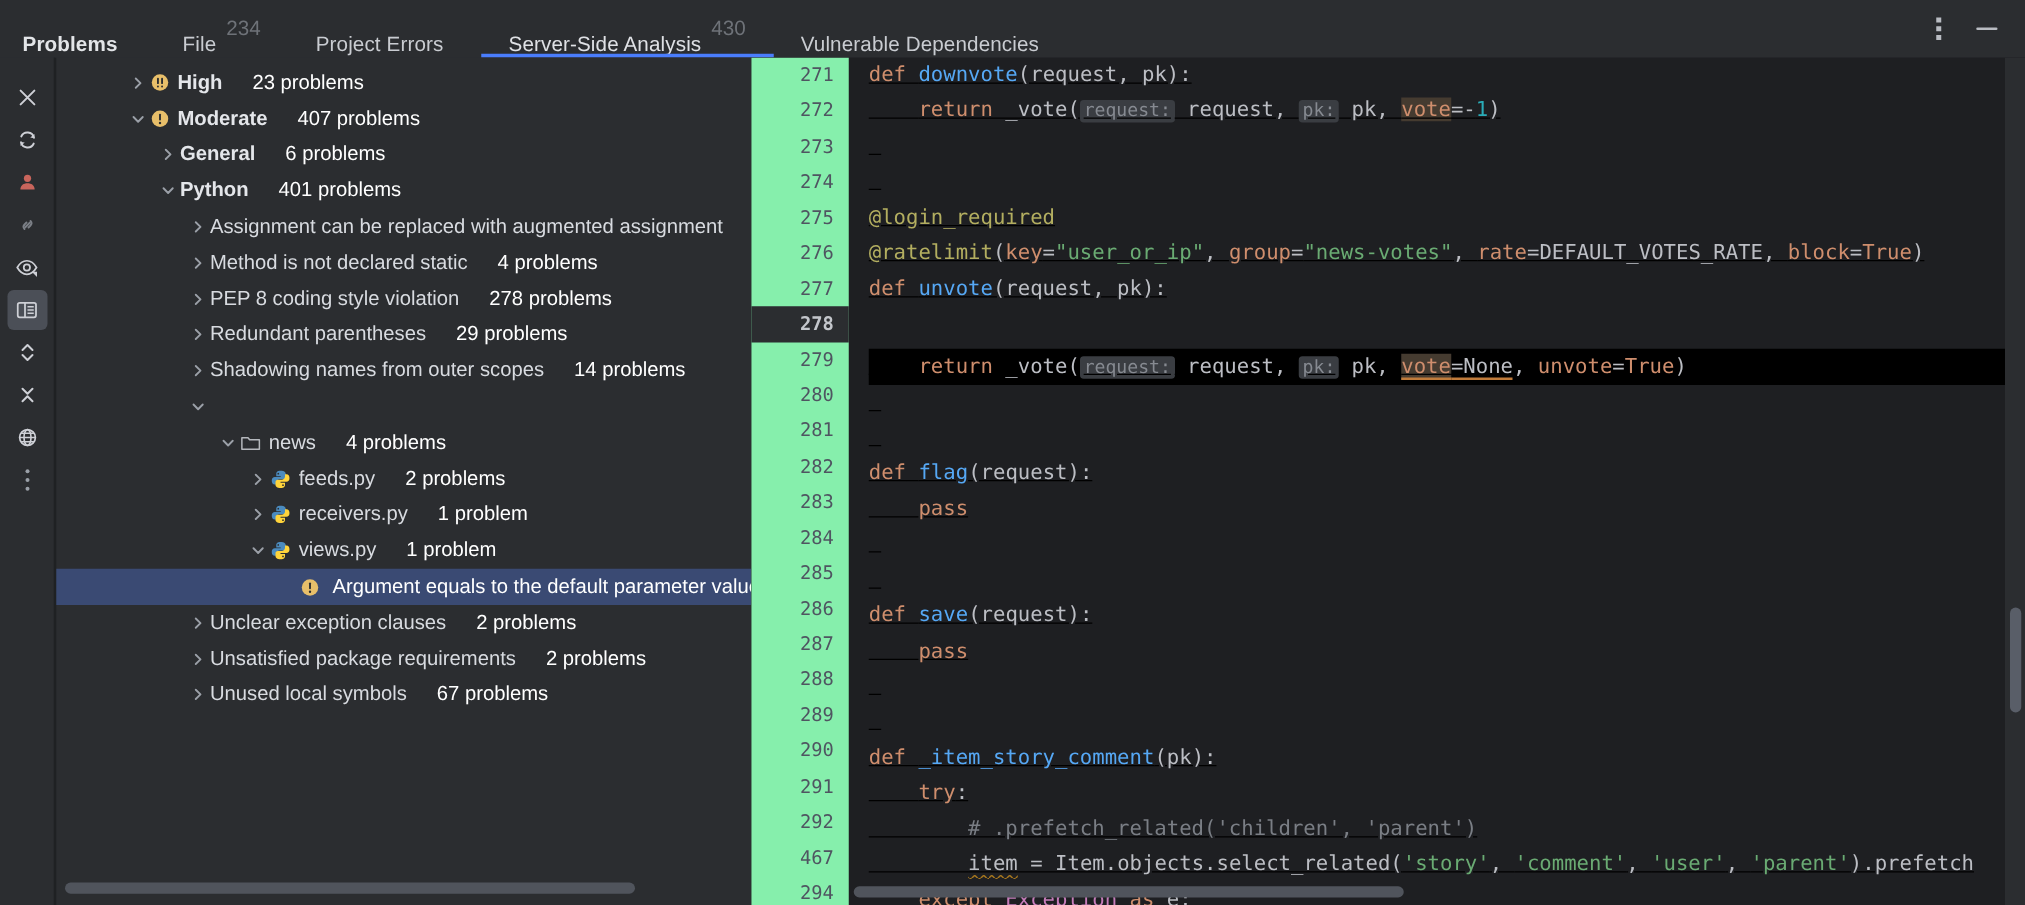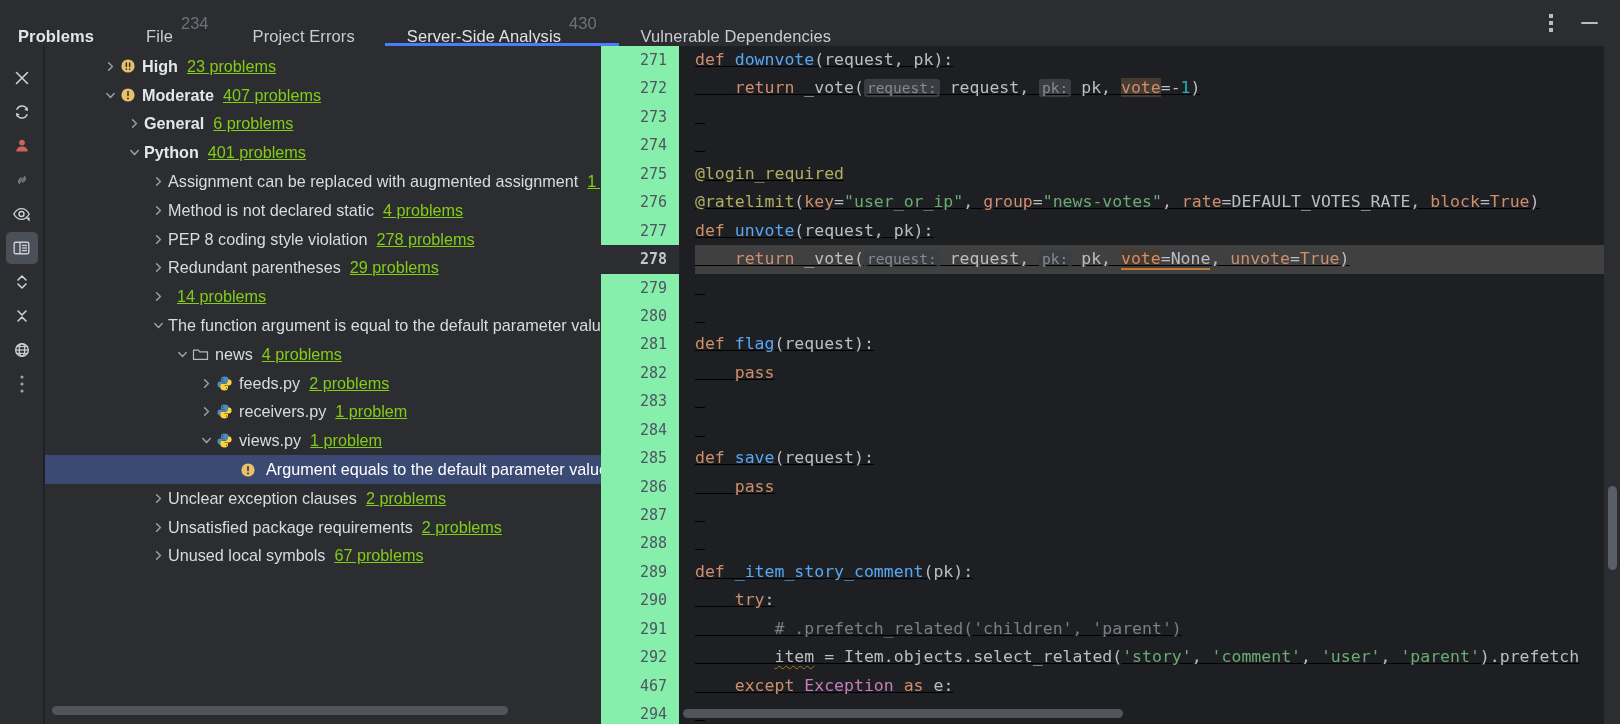--- a/index.html
+++ b/index.html
@@ -96,21 +96,21 @@
   .trow.sel { background: #3a4a73; }
   .arrow {
     flex: 0 0 20px; width: 20px; height: 28px;
     display: flex; align-items: center; justify-content: center;
     color: #9ba0a8;
   }
   .arrow svg { display:block; }
   .ticon { flex: 0 0 auto; display: flex; align-items: center; margin-right: 6px; }
   .tlabel { color: #d8dbe0; }
   .tlabel.b { font-weight: bold; color: #e4e6ea; }
-  .tcount { color: #84cc16; margin-left: 9px; text-decoration: underline; }
+  .tcount { color: #ffffff; margin-left: 24px; }
   .trow.sel .tlabel { color: #ffffff; }
 
   
   .tree-hsb-track {
     position: absolute; left: 8px; right: 6px; bottom: 9px;
     height: 9px;
   }
   .tree-hsb-thumb {
     position: absolute; left: 0; top: 0;
     width: 456px; height: 9px;
@@ -149,21 +149,21 @@
     padding-left: 16px;
     overflow: hidden;
     text-decoration: underline;
   }
   .cline {
     height: 28.45px; line-height: 28.45px;
     font-family: "DejaVu Sans Mono", monospace;
     font-size: 16.5px; color: #bcbec4;
     white-space: pre;
   }
-  .cline.cur { background: #404040; }
+  .cline.cur { background: #000000; margin-top: 34px; }
   
   .kw   { color: #cf8e6d; }
   .fn   { color: #56a8f5; }
   .def  { color: #cf8e6d; }
   .str  { color: #6aab73; }
   .num  { color: #2aacb8; }
   .cm   { color: #7a7e85; }
   .dec  { color: #b3ae60; }
   .pkw  { color: #c77dbb; }
   .hint {
@@ -431,30 +431,30 @@
         <span class="tlabel">Redundant parentheses</span>
         <span class="tcount">29 problems</span>
       </div>
 
       <div class="trow" style="padding-left:104px">
         <span class="arrow">
             <svg width="11" height="11" viewBox="0 0 11 11">
               <path d="M3.6 1.8 L7.4 5.5 L3.6 9.2" stroke="#9ba0a8" stroke-width="1.5" fill="none" stroke-linecap="round" stroke-linejoin="round"></path>
             </svg>
           </span>
+        <span class="tlabel">Shadowing names from outer scopes</span>
         <span class="tcount">14 problems</span>
       </div>
 
       <div class="trow" style="padding-left:104px">
         <span class="arrow">
             <svg width="11" height="11" viewBox="0 0 11 11">
               <path d="M1.8 3.6 L5.5 7.4 L9.2 3.6" stroke="#9ba0a8" stroke-width="1.5" fill="none" stroke-linecap="round" stroke-linejoin="round"></path>
             </svg>
           </span>
-        <span class="tlabel">The function argument is equal to the default parameter valu</span>
         <span class="tcount"></span>
       </div>
 
       <div class="trow" style="padding-left:128px">
         <span class="arrow">
             <svg width="11" height="11" viewBox="0 0 11 11">
               <path d="M1.8 3.6 L5.5 7.4 L9.2 3.6" stroke="#9ba0a8" stroke-width="1.5" fill="none" stroke-linecap="round" stroke-linejoin="round"></path>
             </svg>
           </span>
         <span class="ticon">

